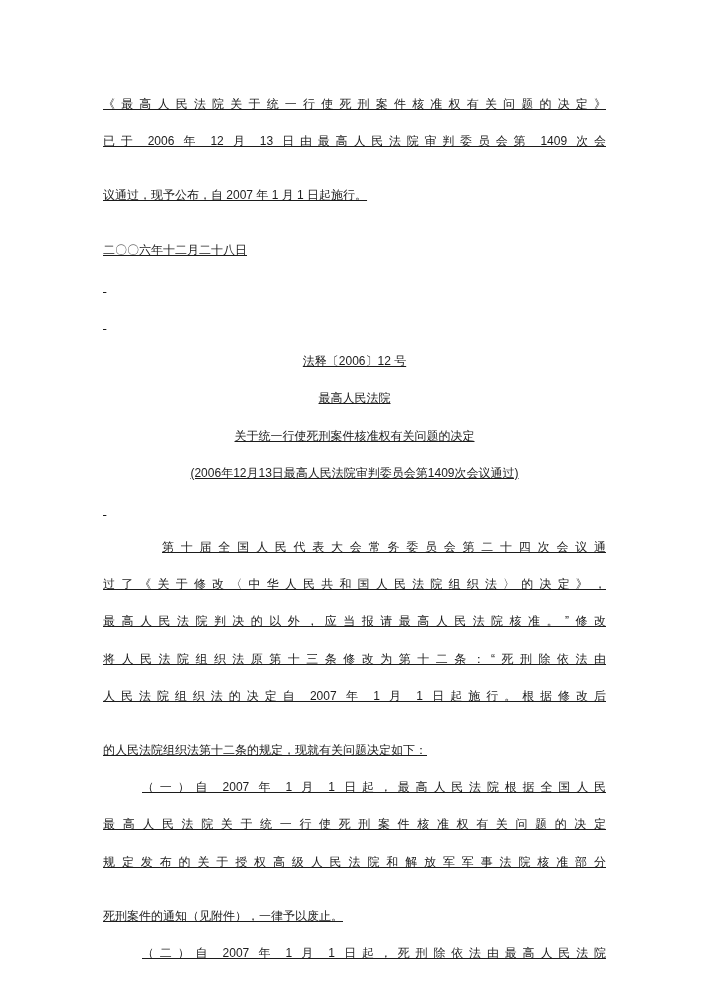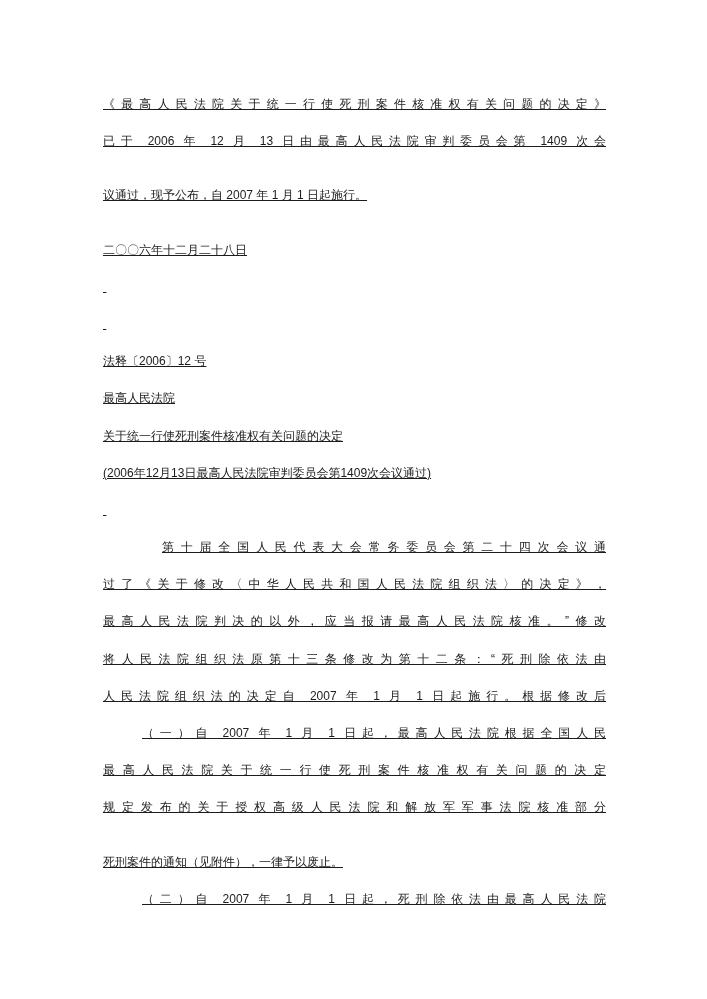--- a/index.html
+++ b/index.html
@@ -35,21 +35,21 @@
   }
   .align-flush {
     text-align: justify;
     text-align-last: justify;
   }
   .align-left {
     text-align: left;
     margin-top: 17px;
   }
   .align-center {
-    text-align: left;
+    text-align: center;
   }
   .align-blank {
     
   }
   .indent-2 { padding-left: 39px; }
   .indent-3 { padding-left: 59px; }
 </style>
 </head>
 <body>
 
@@ -64,19 +64,20 @@
       <div class="line align-center">法释〔2006〕12 号</div>
       <div class="line align-center">最高人民法院</div>
       <div class="line align-center">关于统一行使死刑案件核准权有关问题的决定</div>
       <div class="line align-center">(2006年12月13日最高人民法院审判委员会第1409次会议通过)</div>
       <div class="line align-blank">&nbsp;</div>
       <div class="line align-flush indent-3">第十届全国人民代表大会常务委员会第二十四次会议通</div>
       <div class="line align-flush">过了《关于修改〈中华人民共和国人民法院组织法〉的决定》，</div>
       <div class="line align-flush">最高人民法院判决的以外，应当报请最高人民法院核准。”修改</div>
       <div class="line align-flush">将人民法院组织法原第十三条修改为第十二条：“死刑除依法由</div>
       <div class="line align-flush">人民法院组织法的决定自 2007 年 1 月 1 日起施行。根据修改后</div>
+      <div class="line align-left">的人民法院组织法第十二条的规定，现就有关问题决定如下：</div>
       <div class="line align-flush indent-2">（一）自 2007 年 1 月 1 日起，最高人民法院根据全国人民</div>
       <div class="line align-flush">最高人民法院关于统一行使死刑案件核准权有关问题的决定</div>
       <div class="line align-flush">规定发布的关于授权高级人民法院和解放军军事法院核准部分</div>
       <div class="line align-left">死刑案件的通知（见附件），一律予以废止。</div>
       <div class="line align-flush indent-2">（二）自 2007 年 1 月 1 日起，死刑除依法由最高人民法院</div>
     </div>
 </div>
 
 </body></html>

